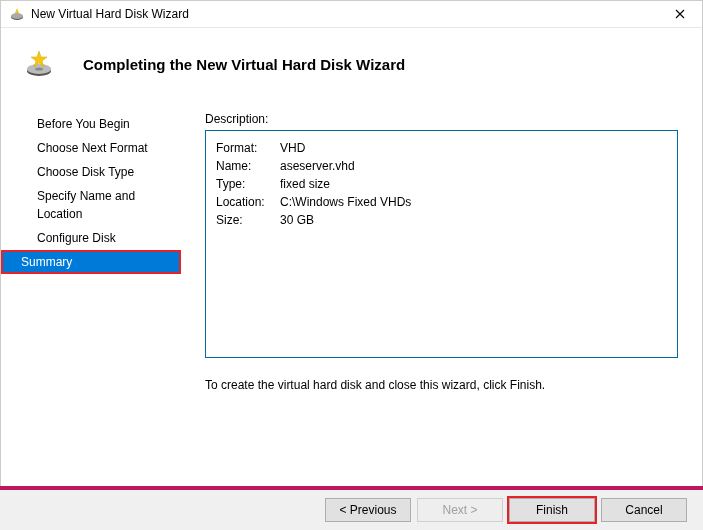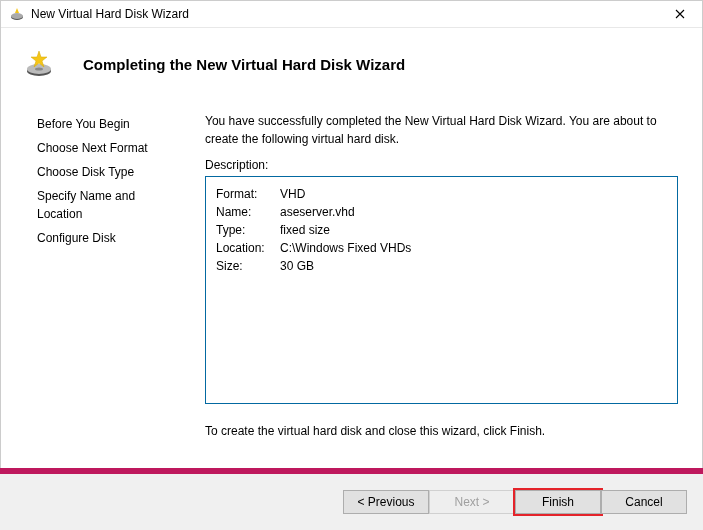--- a/index.html
+++ b/index.html
@@ -22,21 +22,21 @@
     .sidebar-item.active { background: #007ad9; color: #fff; border: 2px solid #e4232a; padding: 1px 0 1px 18px; }
     
     .main { flex: 1; padding: 10px 24px 0 24px; font-size: 12px; color: #000; }
     .intro { line-height: 1.5; margin-bottom: 10px; }
     .desc-label { margin-bottom: 4px; }
     .desc-box { border: 1px solid #0369a1; padding: 8px 10px; background: #fff; height: 228px; }
     .desc-row { display: flex; line-height: 1.5; }
     .desc-key { width: 64px; }
     .outro { margin-top: 18px; line-height: 1.5; }
     
-    .footer { position: absolute; bottom: 0; left: 0; right: 0; height: 62px; border-top: 6px solid #be185d; display: flex; justify-content: flex-end; align-items: center; padding: 0 16px; gap: 0; background: #f0f0f0; }
+    .footer { position: absolute; bottom: 0; left: 0; right: 0; height: 44px; border-top: 4px solid #be185d; display: flex; justify-content: flex-end; align-items: center; padding: 0 16px; gap: 6px; background: #f0f0f0; }
     .btn { min-width: 86px; height: 24px; font-size: 12px; background: #e1e1e1; border: 1px solid #adadad; cursor: pointer; padding: 0 10px; }
     .btn:disabled { color: #a0a0a0; border-color: #d0d0d0; background: #eee; cursor: default; }
     .btn.highlight { outline: 2px solid #e4232a; outline-offset: 0px; }
 
     .disk-icon-svg { width:16px; height:16px; }
     .disk-icon-svg-lg { width:32px; height:32px; }
   </style>
 </head>
 <body>
 
@@ -68,24 +68,24 @@
   <div class="header-title">Completing the New Virtual Hard Disk Wizard</div>
 </div>
 
 <div class="content">
   <div class="sidebar">
     <div class="sidebar-item"><span>Before You Begin</span></div>
     <div class="sidebar-item"><span>Choose Next Format</span></div>
     <div class="sidebar-item"><span>Choose Disk Type</span></div>
     <div class="sidebar-item"><span>Specify Name and Location</span></div>
     <div class="sidebar-item"><span>Configure Disk</span></div>
+    <div class="sidebar-item active"><span>Summary</span></div>
   </div>
 
   <div class="main">
-    <div class="intro">You have successfully completed the New Virtual Hard Disk Wizard. You are about to create the following virtual hard disk.</div>
     <div class="desc-label">Description:</div>
     <div class="desc-box">
       <div class="desc-row">
         <span class="desc-key">Format:</span>
         <span>VHD</span>
       </div>
       <div class="desc-row">
         <span class="desc-key">Name:</span>
         <span>aseserver.vhd</span>
       </div>

